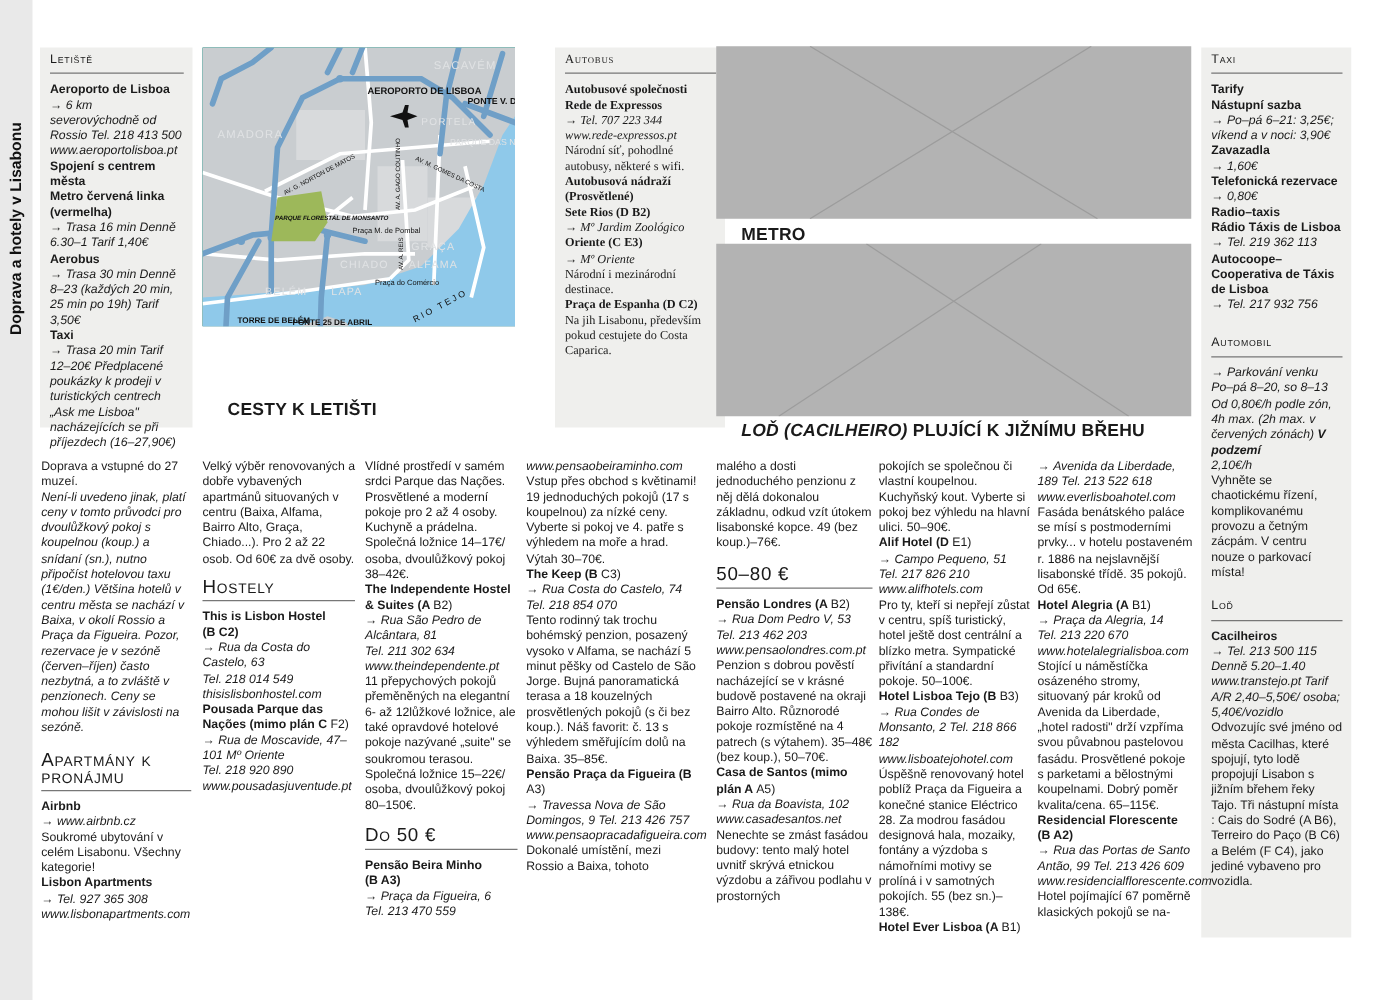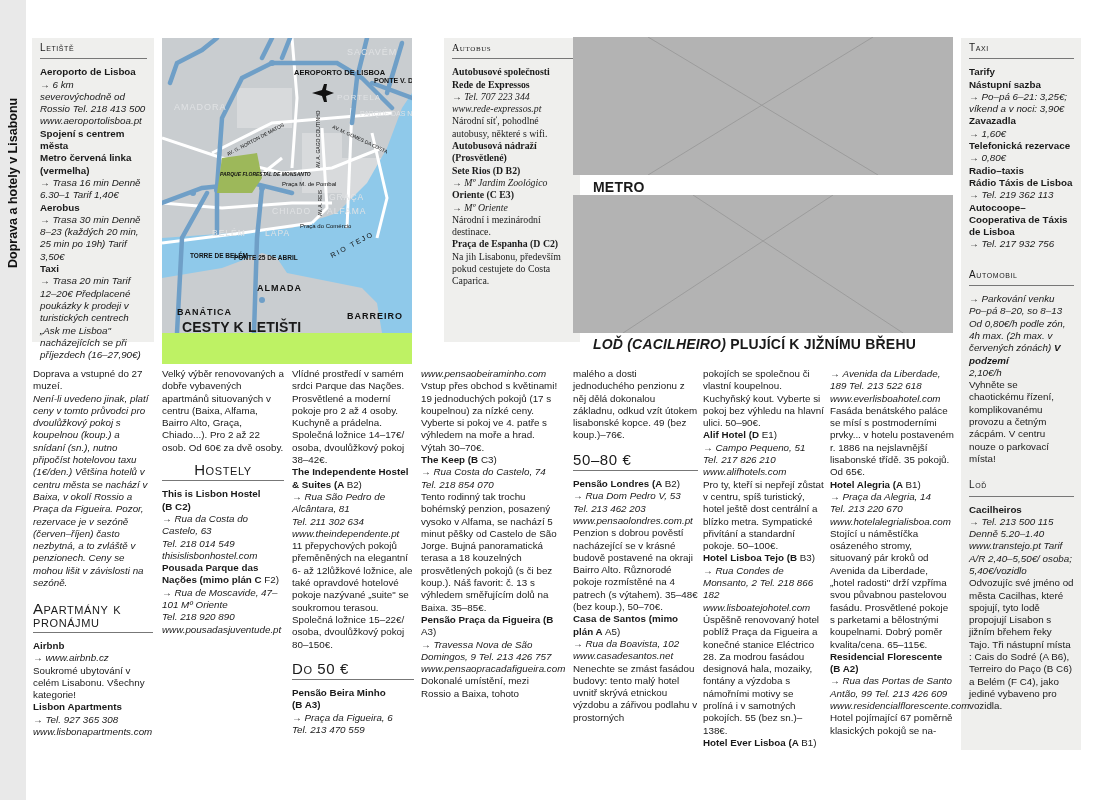--- a/index.html
+++ b/index.html
@@ -15,21 +15,21 @@
   .txt { font-size: 9.8px; line-height: 12.3px; }
   .b { font-weight: bold; }
   .m { font-weight: 600; }
   .i { font-style: italic; }
   .arrow::before { content: "\2192\00a0"; font-style: normal; font-weight: bold; }
   p.t { display: block; }
 
   .col { position: absolute; top: 368px; font-size: 9.8px; line-height: 12.3px; }
   .col h2 { font-size: 15px; margin-top: 9px; }
 
-  .map { position: absolute; left: 162px; top: 38px; width: 250px; height: 326px; background: #bef264; overflow: hidden; }
+  .map { position: absolute; left: 162px; top: 38px; width: 250px; height: 223px; background: #0f766e; overflow: hidden; }
   .caption { position: absolute; font-size: 14px; font-weight: bold; letter-spacing: 0.2px; margin-left: 20px; }
   .photo { position: absolute; background: #b3b3b3; }
   .photo svg { width: 100%; height: 100%; display: block; }
 </style>
 </head>
 <body>
 
 <div class="spine">
   <div class="spine-text">Doprava a hotely v Lisabonu</div>
 </div>
@@ -193,21 +193,21 @@
   <p class="t b">Airbnb</p>
   <p class="t i arrow">www.airbnb.cz</p>
   <p class="t">Soukromé ubytování v celém Lisabonu. Všechny kategorie!</p>
   <p class="t b">Lisbon Apartments</p>
   <p class="t i arrow">Tel. 927 365 308</p>
   <p class="t i">www.lisbonapartments.com</p>
 </div>
 
 <div class="col" style="left:162px; width:122px;">
   <p class="t">Velký výběr renovovaných a dobře vybavených apartmánů situovaných v centru (Baixa, Alfama, Bairro Alto, Graça, Chiado...). Pro 2 až 22 osob. Od 60€ za dvě osoby.</p>
-  <h2 style="margin-top:10px;text-align:center;">Hostely</h2>
+  <h2 style="margin-top:10px;">Hostely</h2>
   <p class="t b"><span>This is Lisbon Hostel</span><br><span>(B C2)</span></p>
   <p class="t i arrow">Rua da Costa do Castelo, 63</p>
   <p class="t i">Tel. 218 014 549 thisislisbonhostel.com</p>
   <p class="t b"><span>Pousada Parque das Nações (mimo plán C</span> <span style="font-weight:normal">F2)</span></p>
   <p class="t i arrow">Rua de Moscavide, 47–101 Mº Oriente</p>
   <p class="t i">Tel. 218 920 890 www.pousadasjuventude.pt</p>
 </div>
 
 <div class="col" style="left:292px; width:122px;">
   <p class="t">Vlídné prostředí v samém srdci Parque das Nações. Prosvětlené a moderní pokoje pro 2 až 4 osoby. Kuchyně a prádelna. Společná ložnice 14–17€/ osoba, dvoulůžkový pokoj 38–42€.</p>

